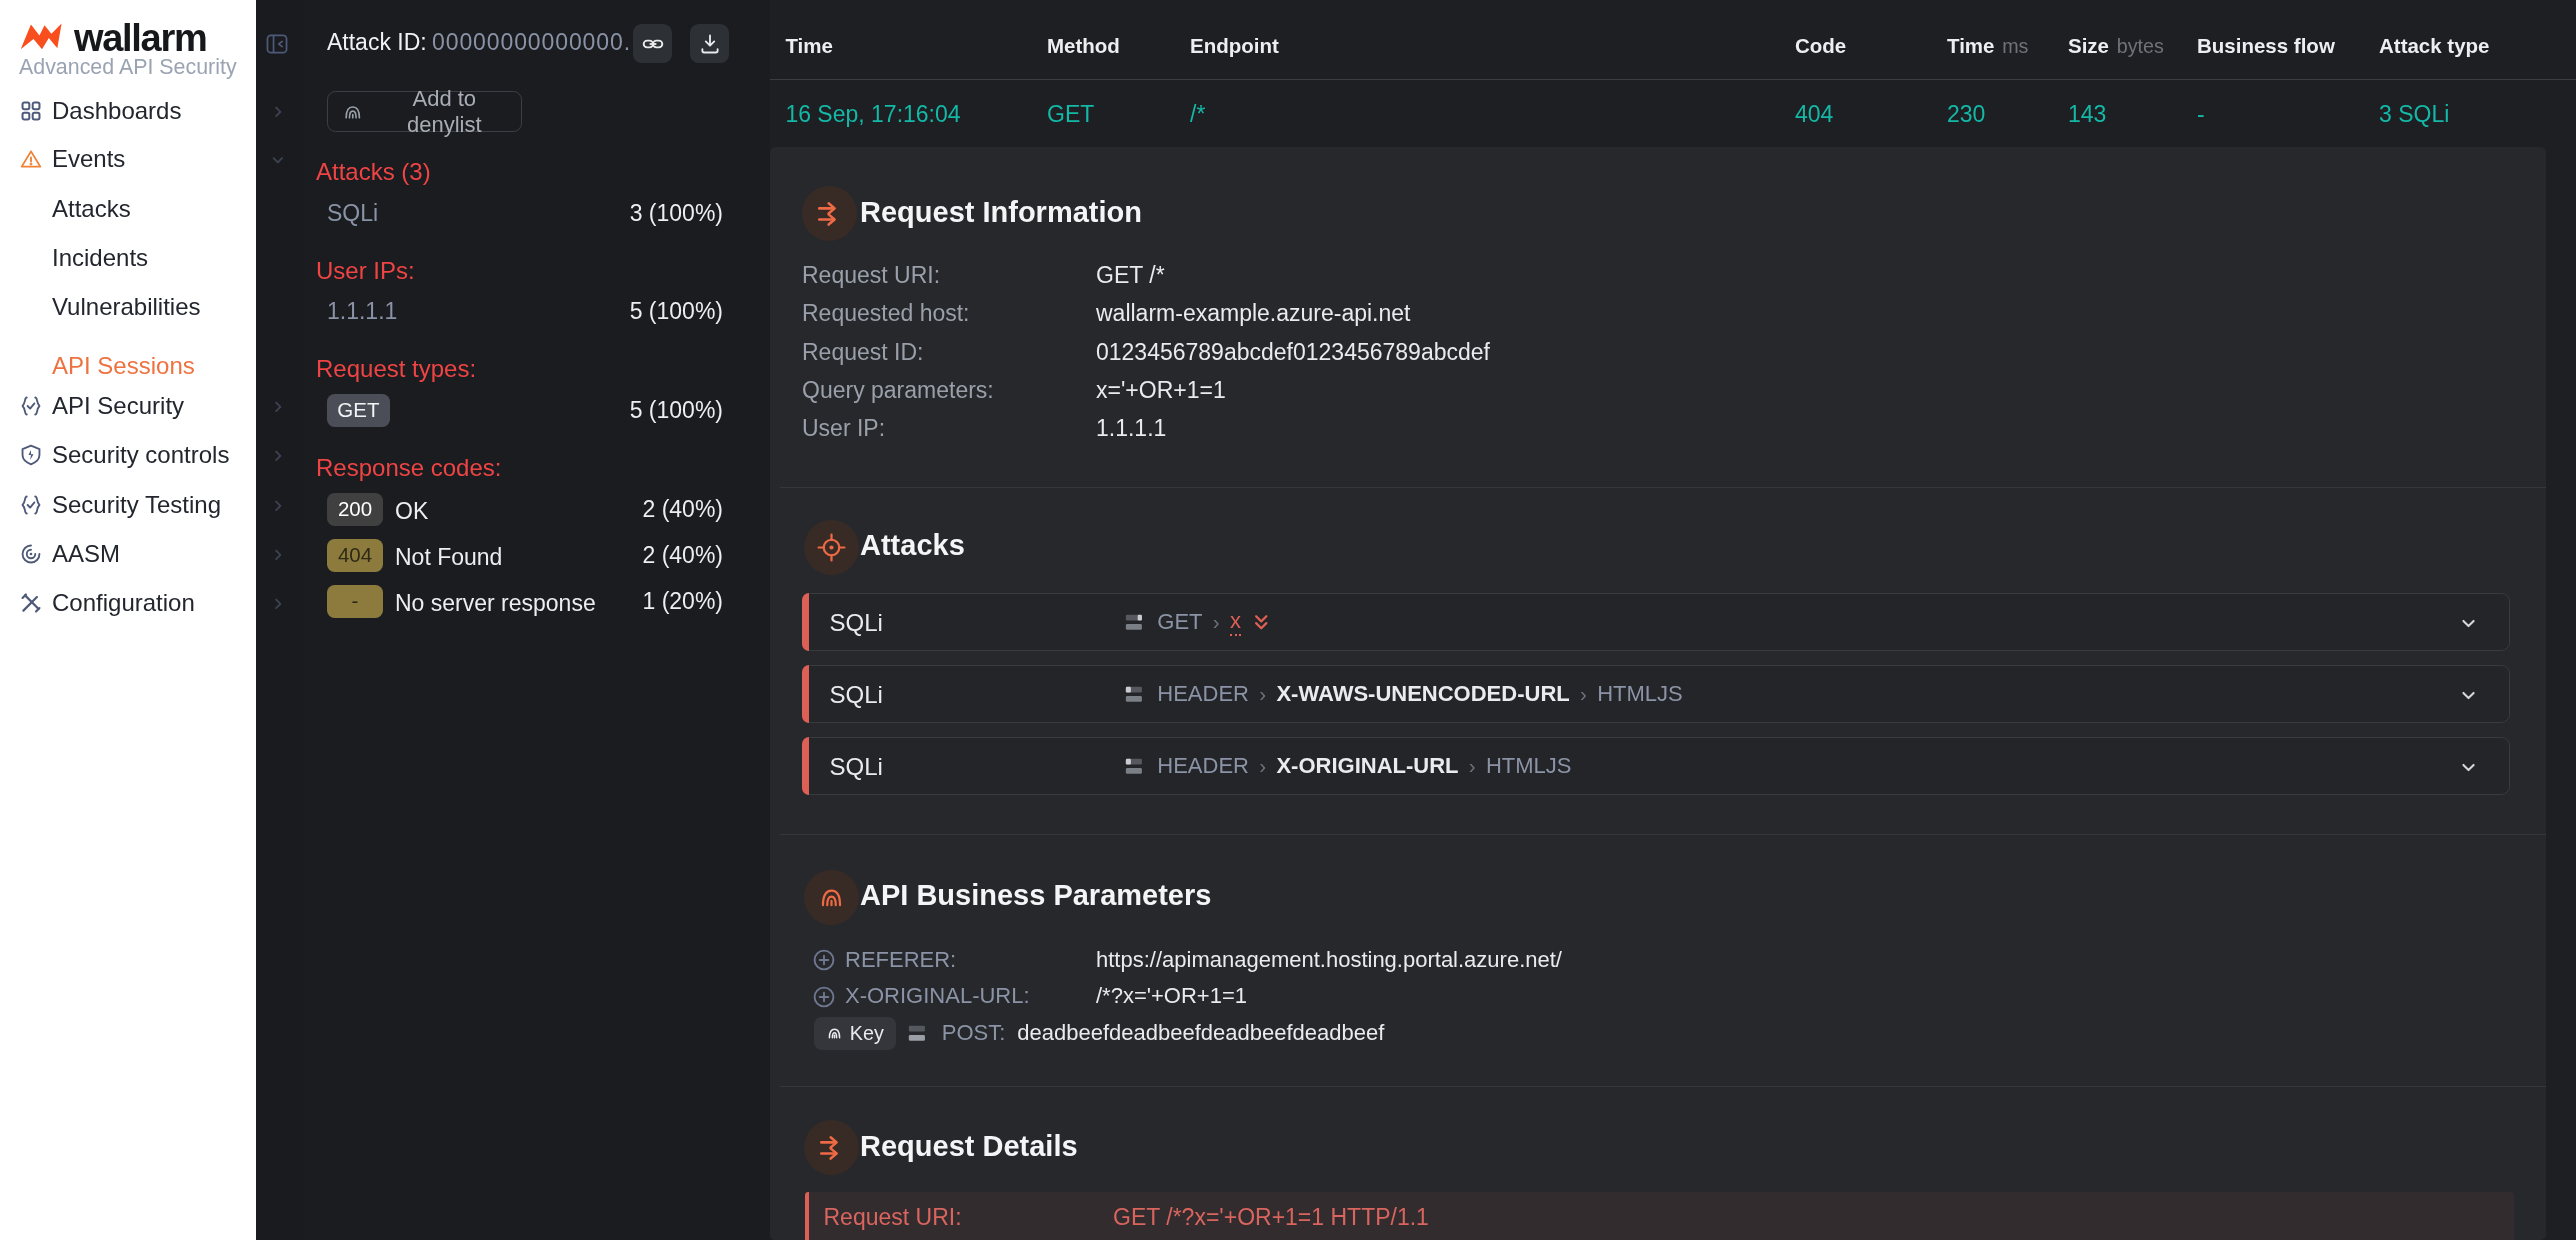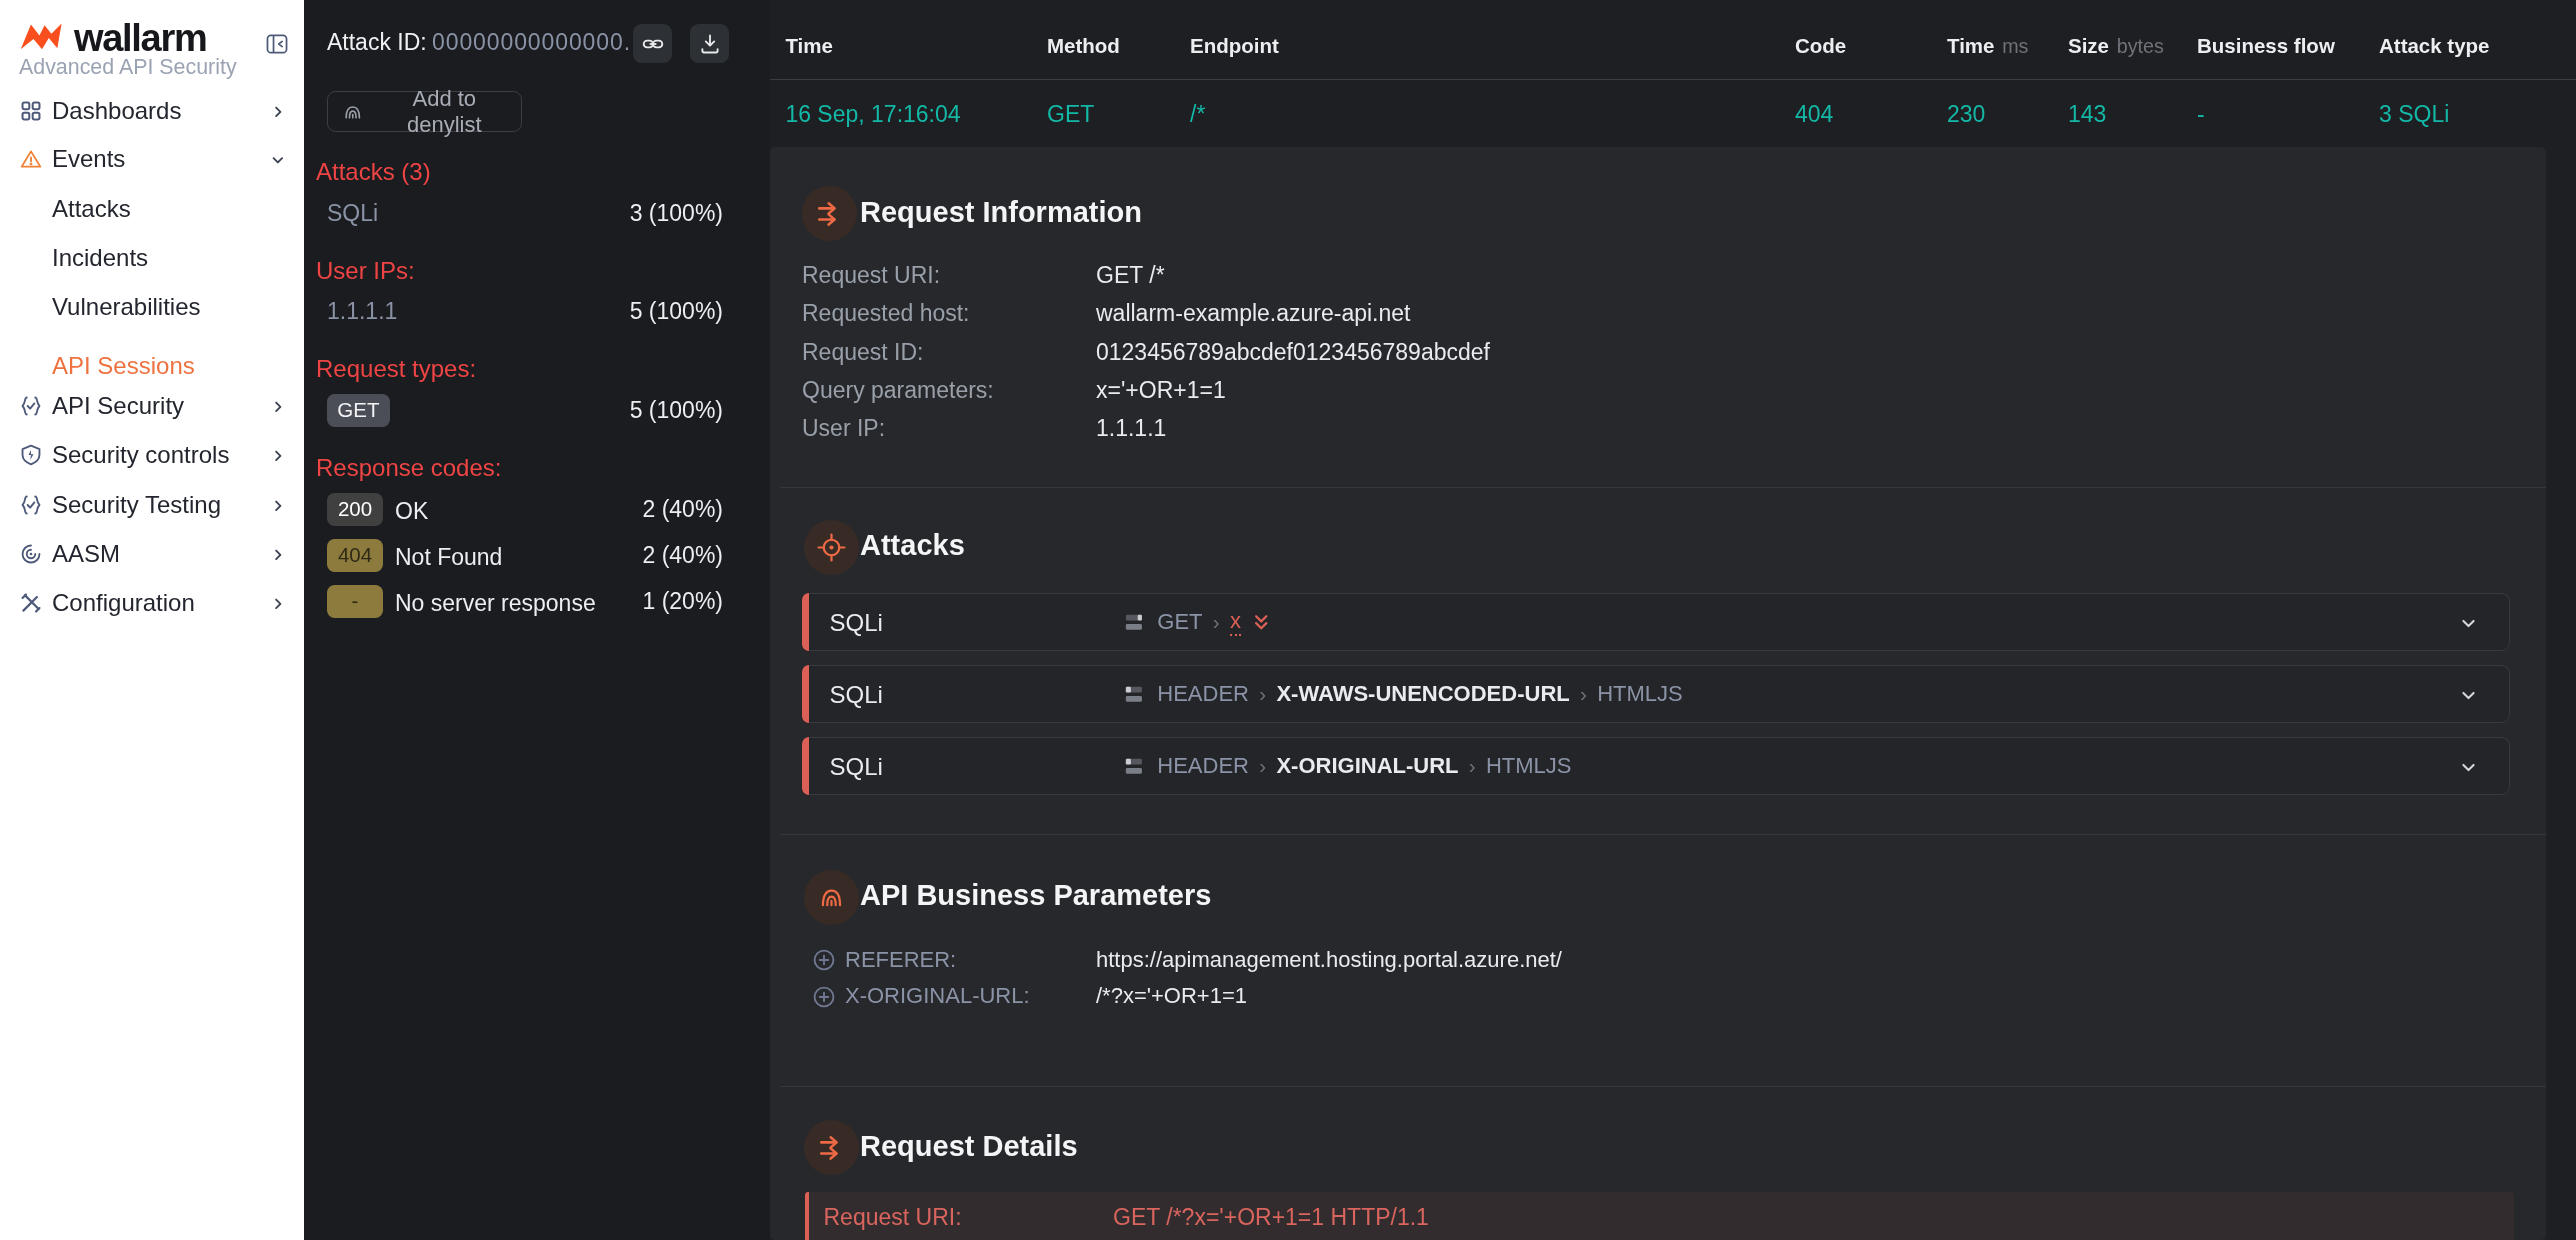--- a/index.html
+++ b/index.html
@@ -1,19 +1,19 @@
 <!DOCTYPE html>
 <html style="font-size:13.7px"><head>
 <meta charset="utf-8">
 <style>
   html,body{margin:0;padding:0;background:#191b1e;font-family:"Liberation Sans",sans-serif;}
   .stage{position:relative;width:2576px;height:1240px;overflow:hidden;background:#191b1e;}
 
   
-  .sidebar{position:absolute;left:0;top:0;width:304px;height:1240px;background:#ffffff;}
+  .sidebar{position:absolute;left:0;top:0;width:256px;height:1240px;background:#ffffff;}
   .logo-icon{position:absolute;left:19px;top:20.5px;width:46px;height:32.5px;}
   .logo-word{position:absolute;left:74px;top:17px;font-size:38px;font-weight:700;letter-spacing:-1.3px;color:#17181b;}
   .logo-sub{position:absolute;left:19px;top:55px;font-size:21.4px;color:#9aa3b2;}
   .collapse-btn{position:absolute;left:264px;top:31px;width:26px;height:26px;cursor:pointer;}
   .nav-item{position:absolute;left:0;width:304px;height:38px;cursor:pointer;}
   .nav-ic{position:absolute;left:19.7px;top:7.7px;width:22px;height:22px;}
   .nav-label{position:absolute;left:52px;top:5.1px;font-size:24px;color:#23262e;white-space:nowrap;}
   .nav-label.active{color:#ee7240;margin-top:9px;}
   .nav-chev{position:absolute;right:19px;top:13px;width:13.7px;height:13.7px;}
 
@@ -451,20 +451,36 @@
       <span class="param-ic" style="top:838px">
           <svg width="24" height="24" viewBox="0 0 28 28" fill="none" stroke="#6f7890" stroke-width="2.2" stroke-linecap="round">
             <circle cx="14" cy="14" r="11"></circle>
             <path d="M14 9 v10"></path>
             <path d="M9 14 h10"></path>
           </svg>
         </span>
       <span class="p-label" style="top:836px">X-ORIGINAL-URL:</span>
       <span class="p-value" style="top:836px">/*?x='+OR+1=1</span>
 
+      <div class="key-row">
+        <span class="key-badge">
+          <svg width="17" height="17" viewBox="0 0 20 20" fill="none" stroke="#e9ebee" stroke-width="1.8" stroke-linecap="round">
+              <path d="M4 15 c0 -7 2.5 -10 6 -10 s6 3 6 10"></path>
+              <path d="M7.5 15 c0 -4 1 -6 2.5 -6 s2.5 2 2.5 6"></path>
+              <path d="M10 15 v-3"></path>
+            </svg>
+          <span>Key</span>
+        </span>
+        <svg width="22" height="20.5" viewBox="0 0 26 24">
+            <rect x="1" y="3" width="19" height="7" rx="1.5" fill="#55585e"></rect>
+            <rect x="1" y="14" width="19" height="7" rx="1.5" fill="#9a9ea6"></rect>
+          </svg>
+        <span class="key-post">POST:</span>
+        <span class="key-val">deadbeefdeadbeefdeadbeefdeadbeef</span>
+      </div>
 
       <div class="divider" style="top:939px"></div>
 
       <span class="sec-icon" style="left:34px;top:973px">
         <svg width="29" height="29" viewBox="0 0 34 34" fill="none" stroke="#ed6a45" stroke-width="3" stroke-linecap="round" stroke-linejoin="round">
             <path d="M5 11 h17"></path>
             <path d="M16 5 l7 6 -7 6"></path>
             <path d="M5 24 h17"></path>
             <path d="M16 18 l7 6 -7 6"></path>
           </svg>

